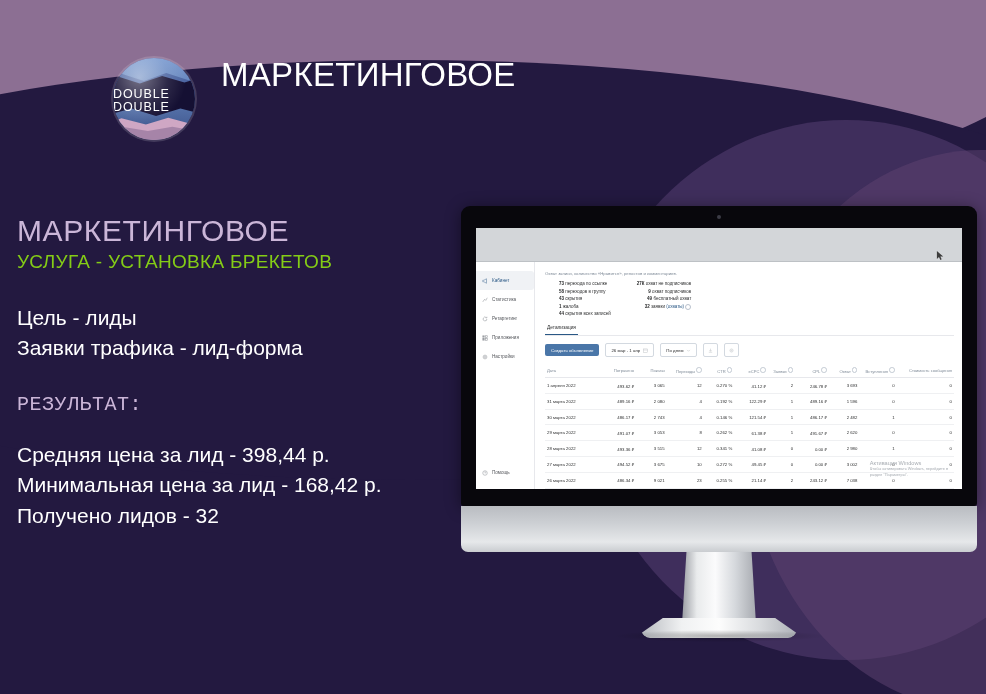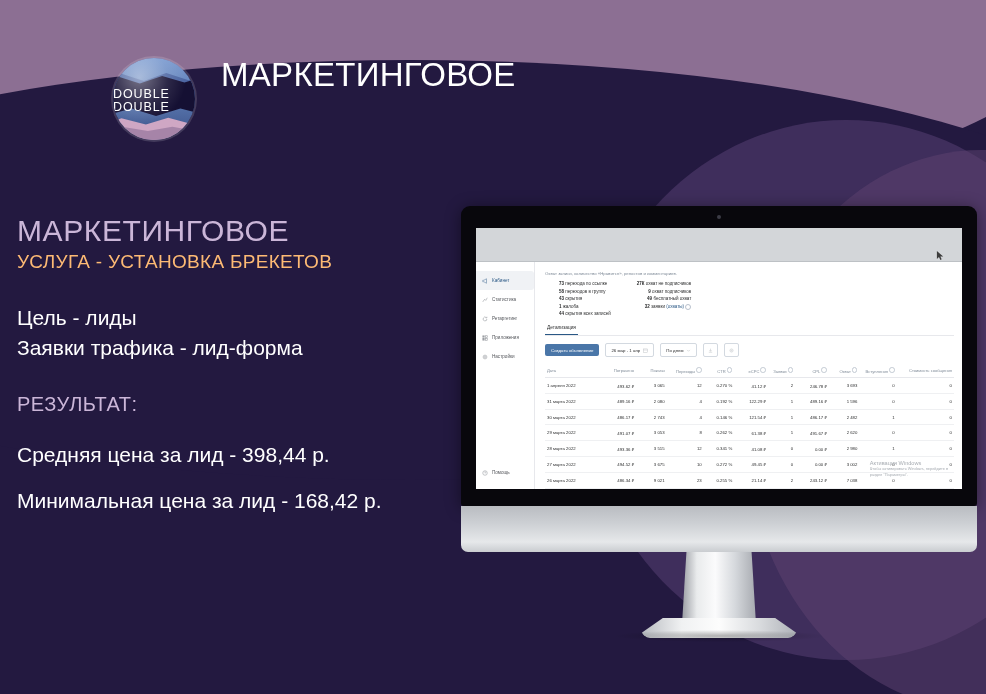--- a/index.html
+++ b/index.html
@@ -81,29 +81,29 @@
     position:absolute;left:221px;top:54px;width:420px;
     color:#fff;font-size:33px;line-height:1.28;letter-spacing:.3px;
   }
 
   
   .copy{position:absolute;left:17px;top:214px;width:470px;color:#fff;}
   .t-stoma{
     font-size:30px;color:#cbb6d8;letter-spacing:.6px;line-height:1.1;
   }
   .t-service{
-    font-size:19px;color:#fdba74;letter-spacing:.3px;margin-top:4px;
+    font-size:19px;color:#84cc16;letter-spacing:.3px;margin-top:4px;
   }
   .t-goal{font-size:21px;margin-top:30px;line-height:1.42;}
   .t-goal div{white-space:nowrap;}
   .t-result{
-    font-size:20px;color:#cbb6d8;letter-spacing:.5px;margin-top:30px;
+    font-size:20px;color:#cbb6d8;letter-spacing:.5px;margin-top:30px;font-family:Liberation Mono, monospace;
   }
   .t-nums{font-size:21px;margin-top:24px;line-height:1.45;}
-  .t-nums div{white-space:nowrap;margin-top:16px;}
+  .t-nums div{white-space:nowrap;}
 
   
   .monitor{position:absolute;left:461px;top:206px;width:516px;height:300px;}
   .mon-bezel{
     position:absolute;inset:0;background:#08070c;border-radius:9px 9px 3px 3px;
     box-shadow:0 2px 16px rgba(0,0,0,.45);
   }
   .mon-cam{
     position:absolute;left:50%;top:9px;width:4px;height:4px;margin-left:-2px;
     background:#3b3b46;border-radius:50%;
@@ -233,20 +233,21 @@
     <div class="t-stoma">МАРКЕТИНГОВОЕ</div>
     <div class="t-service">УСЛУГА - УСТАНОВКА БРЕКЕТОВ</div>
     <div class="t-goal">
       <div>Цель - лиды</div>
       <div>Заявки трафика - лид-форма</div>
     </div>
     <div class="t-result">РЕЗУЛЬТАТ:</div>
     <div class="t-nums">
       <div>Средняя цена  за лид - 398,44 р.</div>
       <div>Минимальная цена за лид - 168,42 р.</div>
+      <div>Получено лидов - 32</div>
     </div>
   </div>
 
   <div class="monitor">
     <div class="mon-bezel"></div>
     <div class="mon-cam"></div>
 
     <div class="mon-screen">
 
       <div class="chrome">

